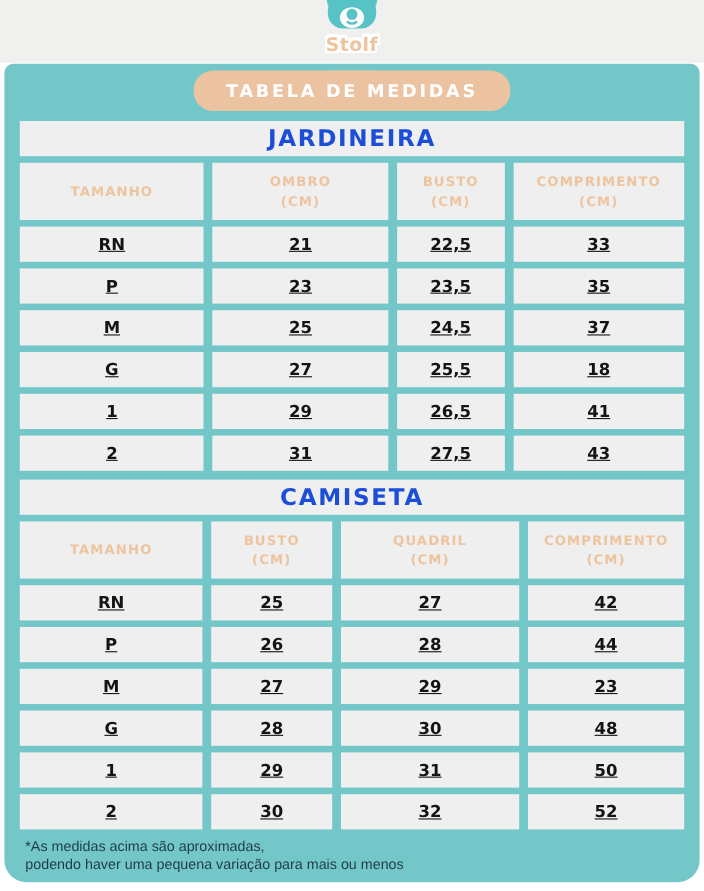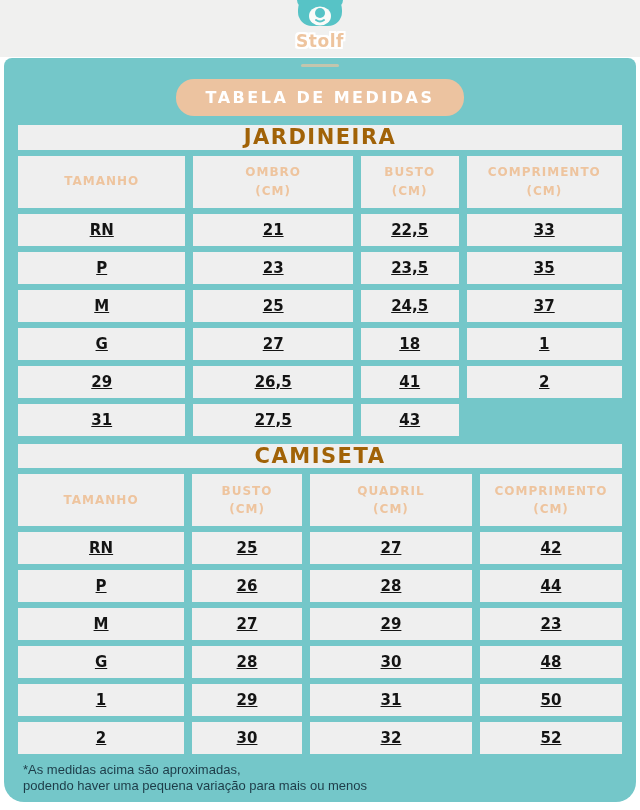--- a/index.html
+++ b/index.html
@@ -43,21 +43,21 @@
     border-radius: 2px;
     background: rgba(238, 196, 158, 0.65);
   }
 
   
   .panel {
     margin: 1px 4px 0 4px;
     height: 744px;
     background: #74c7c9;
     border-radius: 8px 8px 20px 20px;
-    padding: 21px 14px 8px 14px;
+    padding: 6px 14px 8px 14px;
     display: flex;
     flex-direction: column;
   }
 
   .badge {
     align-self: center;
     background: #ecc3a0;
     color: #ffffff;
     font-weight: 800;
     font-size: 16px;
@@ -70,21 +70,21 @@
 
   .title-bar {
     height: 40px;
     background: #efefef;
     display: flex;
     align-items: center;
     justify-content: center;
     font-size: 21px;
     font-weight: 800;
     letter-spacing: 1.5px;
-    color: #a16207;
+    color: #1d4ed8;
     margin-bottom: 6px;
   }
 
   .grid {
     display: grid;
     column-gap: 8px;
     row-gap: 6px;
     grid-template-rows: 52px repeat(6, 32px);
     margin-bottom: 8px;
   }
@@ -176,20 +176,21 @@
     <div class="cell data">23,5</div>
     <div class="cell data">35</div>
 
     <div class="cell data">M</div>
     <div class="cell data">25</div>
     <div class="cell data">24,5</div>
     <div class="cell data">37</div>
 
     <div class="cell data">G</div>
     <div class="cell data">27</div>
+    <div class="cell data">25,5</div>
     <div class="cell data">18</div>
 
     <div class="cell data">1</div>
     <div class="cell data">29</div>
     <div class="cell data">26,5</div>
     <div class="cell data">41</div>
 
     <div class="cell data">2</div>
     <div class="cell data">31</div>
     <div class="cell data">27,5</div>

